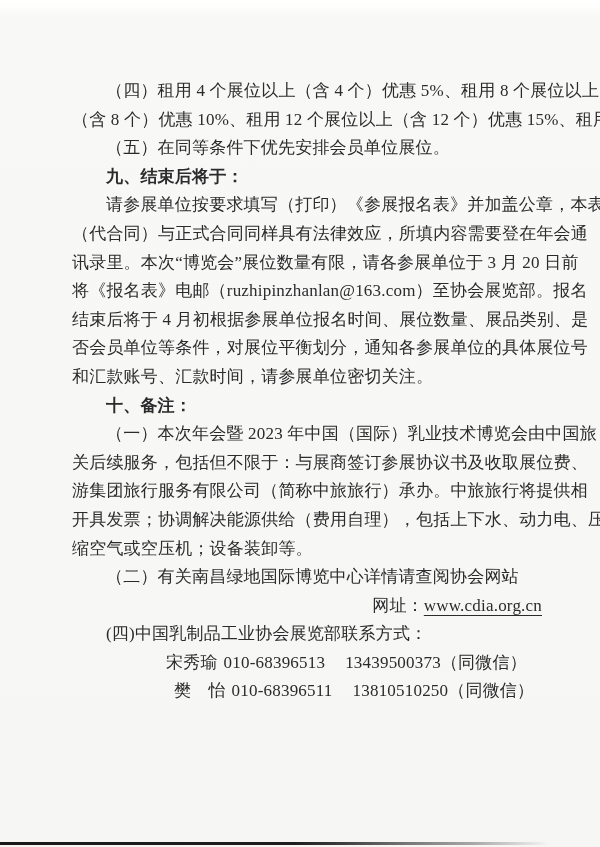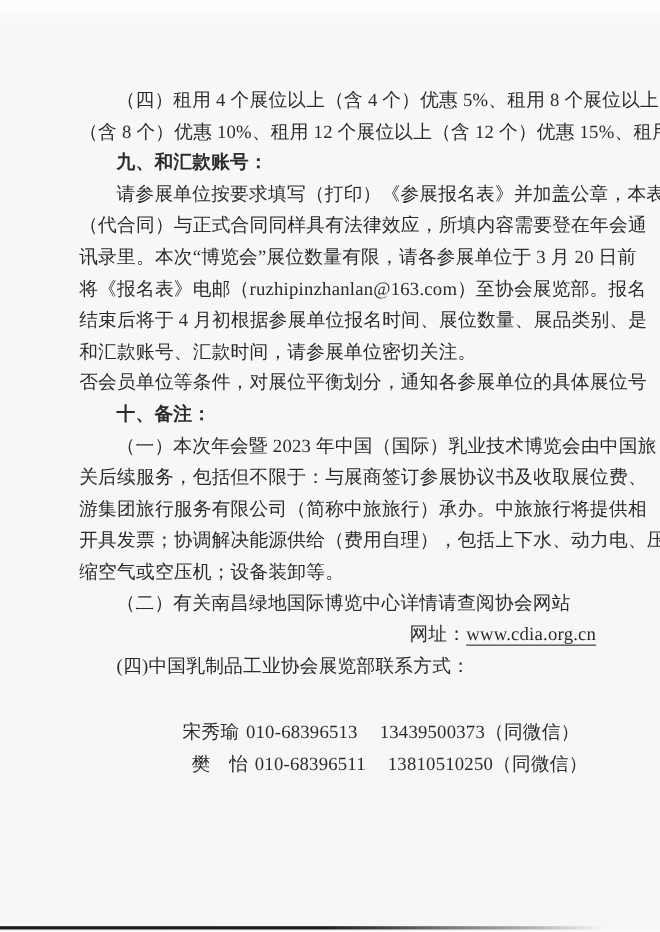--- a/index.html
+++ b/index.html
@@ -22,21 +22,21 @@
     height: 28.6px;
     line-height: 28.6px;
     font-size: 17px;
     white-space: nowrap;
     letter-spacing: 0.2px;
   }
   .b  { font-weight: bold; }
   .i2 { padding-left: 34px; }   
   .iu { padding-left: 76px; text-align: right; }   
   .ic1 { padding-left: 41px; }  
-  .ic2 { padding-left: 94px; margin-top: 32px; }  
+  .ic2 { padding-left: 94px; }  
   .ic3 { padding-left: 102px; } 
   .url {
     text-decoration: underline;
     text-underline-offset: 4px;
   }
   .sp  { margin-left: 6px; }    
   .sp2 { margin-left: 20px; }   
   .scan-line {
     position: absolute;
     left: 0;
@@ -49,30 +49,31 @@
   }
 </style>
 </head>
 <body>
 
 <div class="page">
   <div class="doc">
 
     <div class="line i2">（四）租用 4 个展位以上（含 4 个）优惠 5%、租用 8 个展位以上</div>
     <div class="line">（含 8 个）优惠 10%、租用 12 个展位以上（含 12 个）优惠 15%、租用</div>
+    <div class="line i2">（五）在同等条件下优先安排会员单位展位。</div>
 
-    <div class="line i2 b">九、和汇款账号：</div>
+    <div class="line i2 b">九、结束后将于：</div>
 
     <div class="line i2">请参展单位按要求填写（打印）《参展报名表》并加盖公章，本表</div>
     <div class="line">（代合同）与正式合同同样具有法律效应，所填内容需要登在年会通</div>
     <div class="line">讯录里。本次“博览会”展位数量有限，请各参展单位于 3 月 20 日前</div>
     <div class="line">将《报名表》电邮（ruzhipinzhanlan@163.com）至协会展览部。报名</div>
     <div class="line">结束后将于 4 月初根据参展单位报名时间、展位数量、展品类别、是</div>
+    <div class="line">否会员单位等条件，对展位平衡划分，通知各参展单位的具体展位号</div>
     <div class="line">和汇款账号、汇款时间，请参展单位密切关注。</div>
-    <div class="line">否会员单位等条件，对展位平衡划分，通知各参展单位的具体展位号</div>
 
     <div class="line i2 b">十、备注：</div>
 
     <div class="line i2">（一）本次年会暨 2023 年中国（国际）乳业技术博览会由中国旅</div>
     <div class="line">关后续服务，包括但不限于：与展商签订参展协议书及收取展位费、</div>
     <div class="line">游集团旅行服务有限公司（简称中旅旅行）承办。中旅旅行将提供相</div>
     <div class="line">开具发票；协调解决能源供给（费用自理），包括上下水、动力电、压</div>
     <div class="line">缩空气或空压机；设备装卸等。</div>
 
     <div class="line i2">（二）有关南昌绿地国际博览中心详情请查阅协会网站</div>

